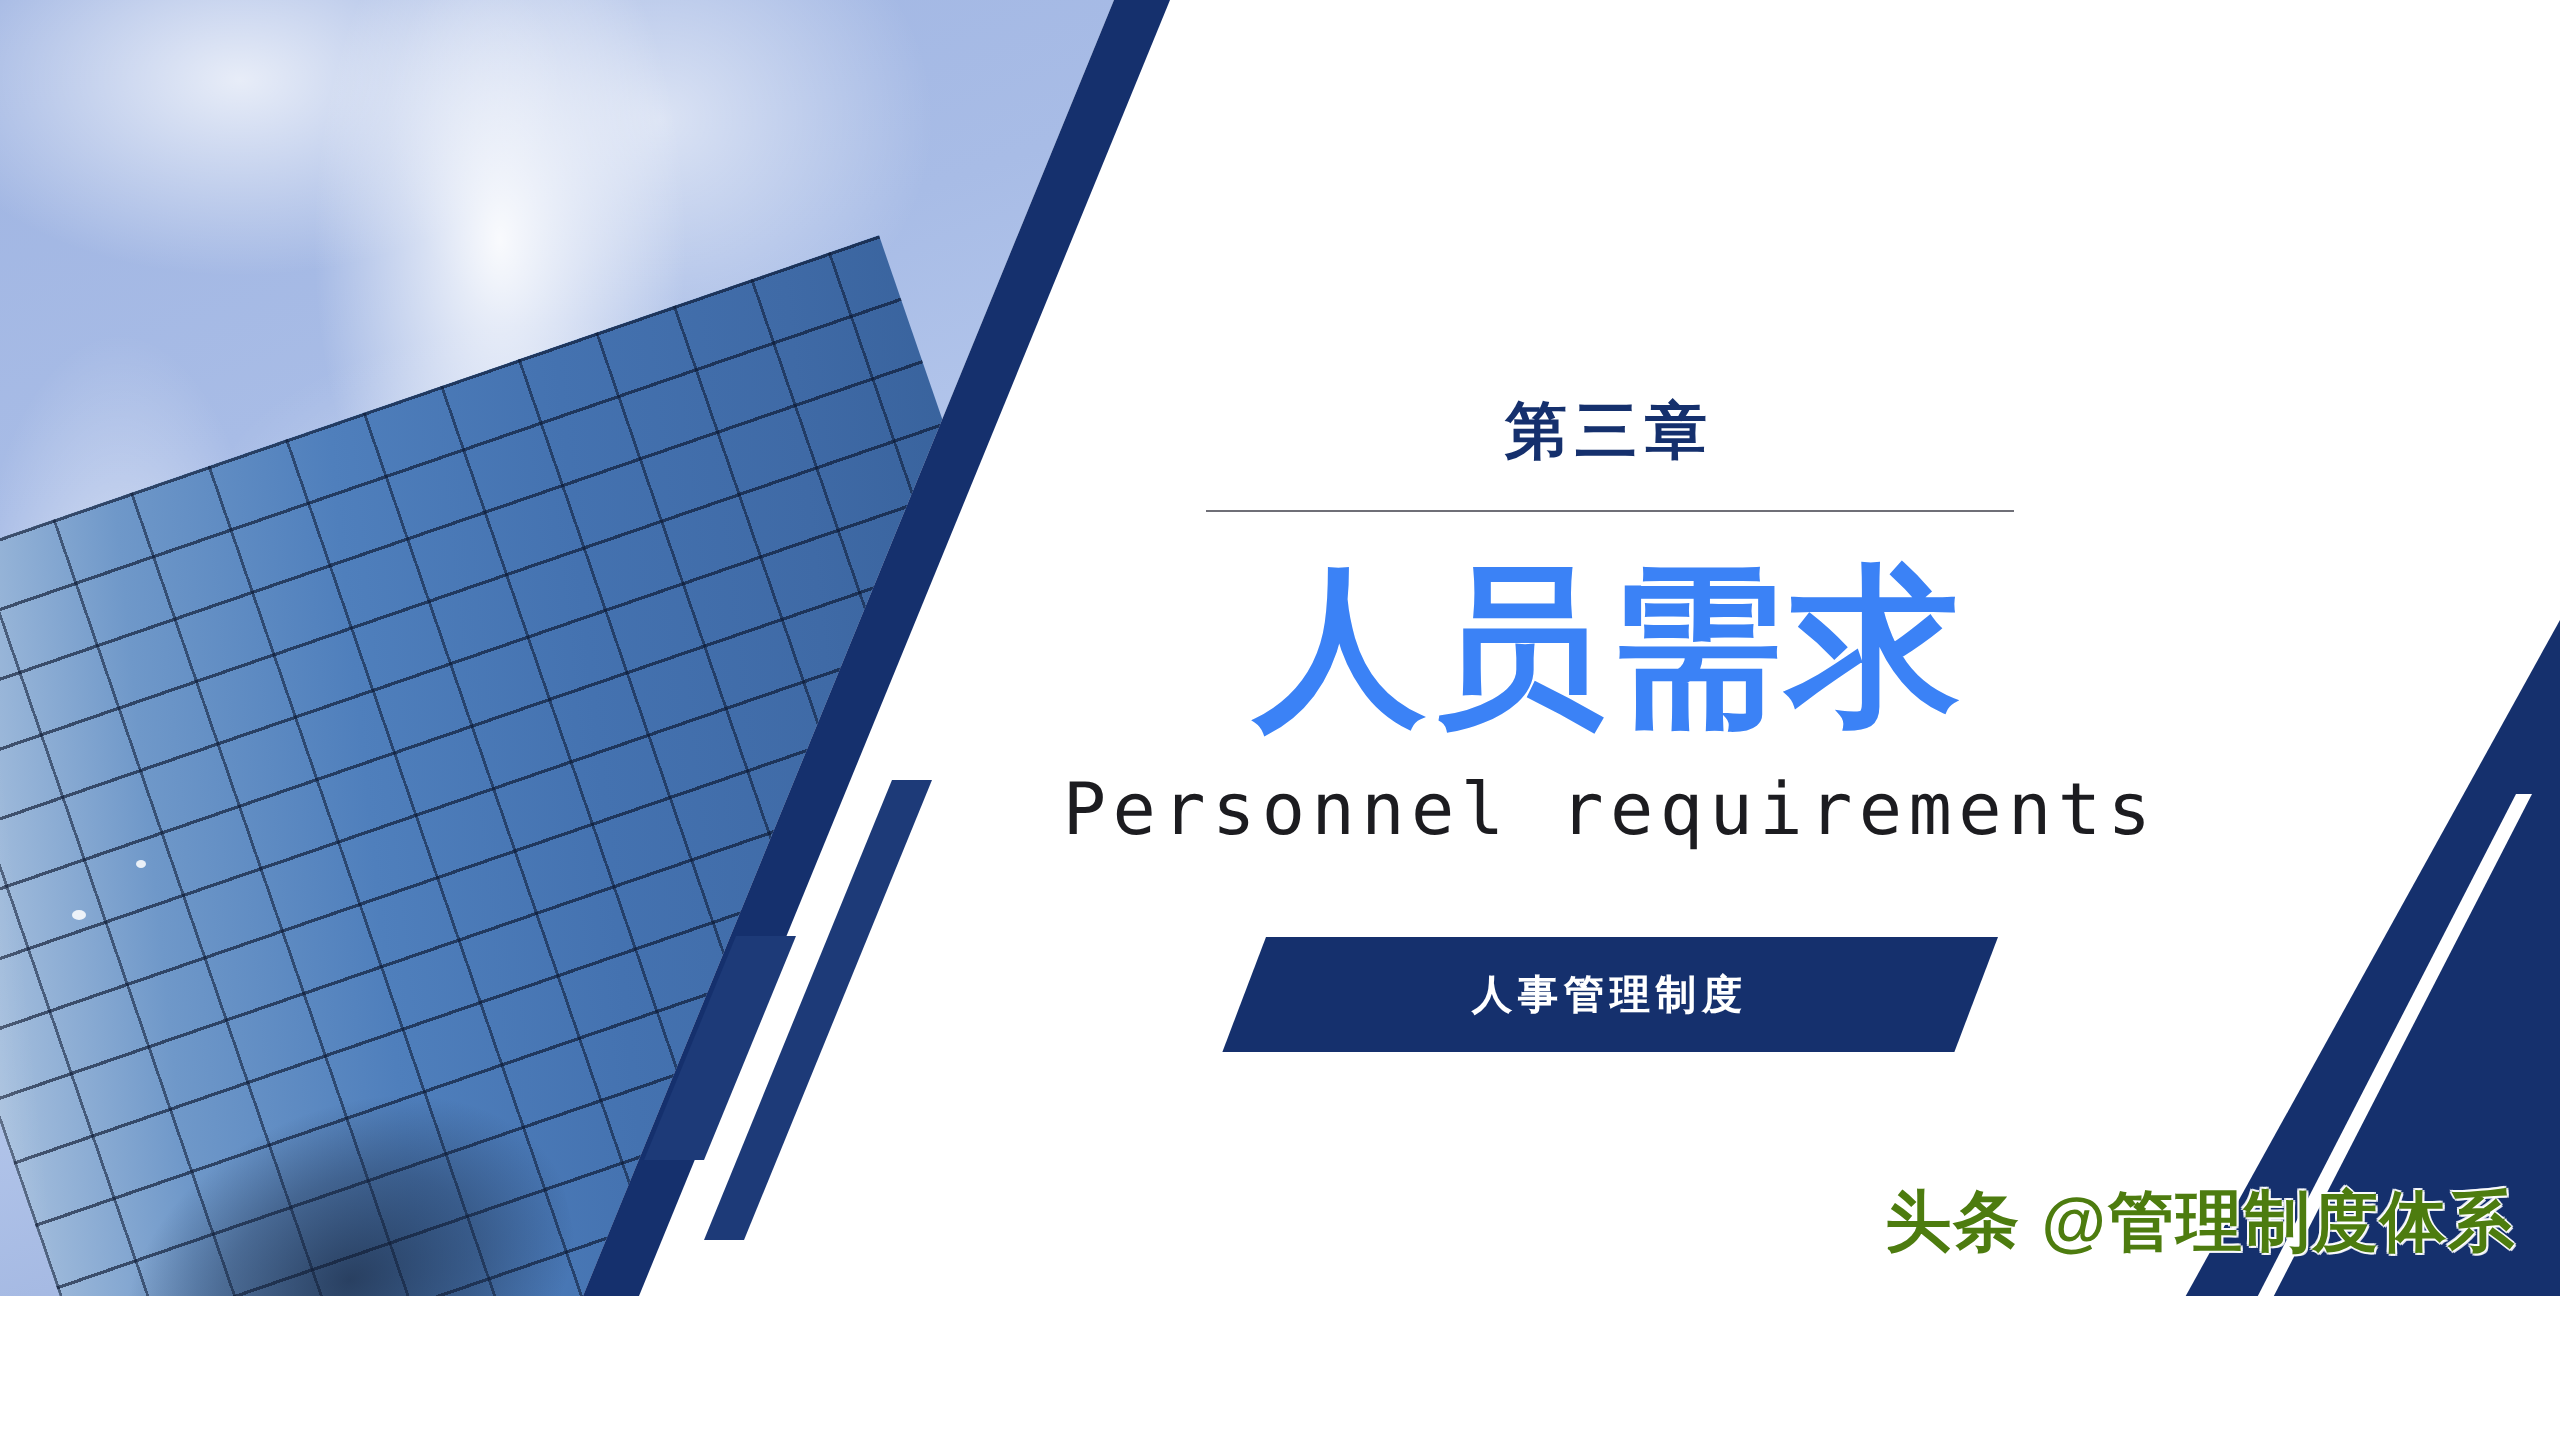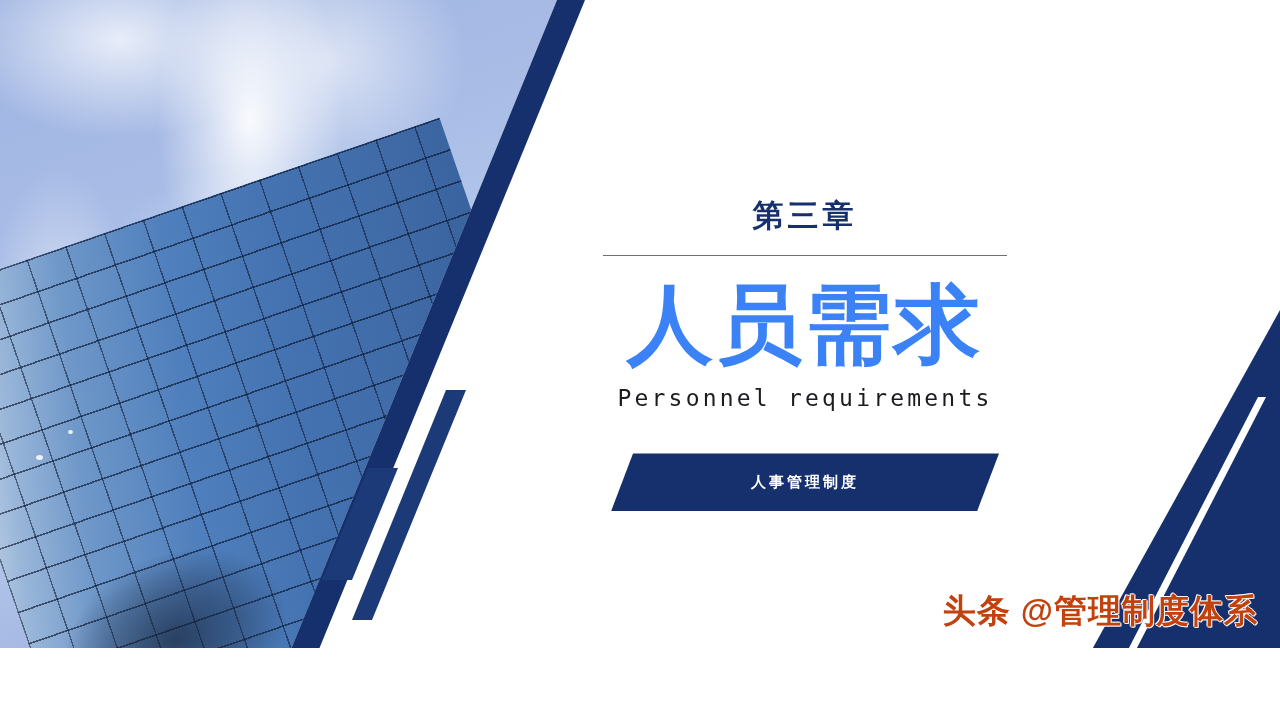--- a/index.html
+++ b/index.html
@@ -157,21 +157,21 @@
     font-weight:bold;
     color:#3b82f6;
     letter-spacing:3px;
     line-height:1.04;
     white-space:nowrap;
   }
 
   .subtitle {
     margin-top:16px;
     font-family:"DejaVu Sans Mono", "Liberation Mono", monospace;
-    font-size:23px;
+    font-size:36px;
     font-weight:normal;
     color:#1c1c20;
     letter-spacing:3.2px;
     white-space:nowrap;
   }
 
   
   .banner {
     margin-top:42px;
     position:relative;
@@ -184,34 +184,34 @@
     background:#15306d;
     clip-path: polygon(22px 0, 388px 0, 366px 58px, 0 58px);
   }
   .banner-label {
     position:absolute;
     inset:0;
     display:flex;
     align-items:center;
     justify-content:center;
     color:#ffffff;
-    font-size:15px;
+    font-size:20px;
     font-weight:bold;
     letter-spacing:3px;
     white-space:nowrap;
   }
 
   
   .watermark {
     position:absolute;
     right:22px;
     bottom:14px;
     font-size:33px;
     font-weight:bold;
-    color:#c2410c;
+    color:#4d7c0f;
     letter-spacing:1px;
     white-space:nowrap;
     text-shadow:
        1px  0   0 rgba(255,255,255,.85),
       -1px  0   0 rgba(255,255,255,.85),
        0    1px 0 rgba(255,255,255,.85),
        0   -1px 0 rgba(255,255,255,.85),
        1px  1px 0 rgba(255,255,255,.85),
       -1px -1px 0 rgba(255,255,255,.85);
   }

